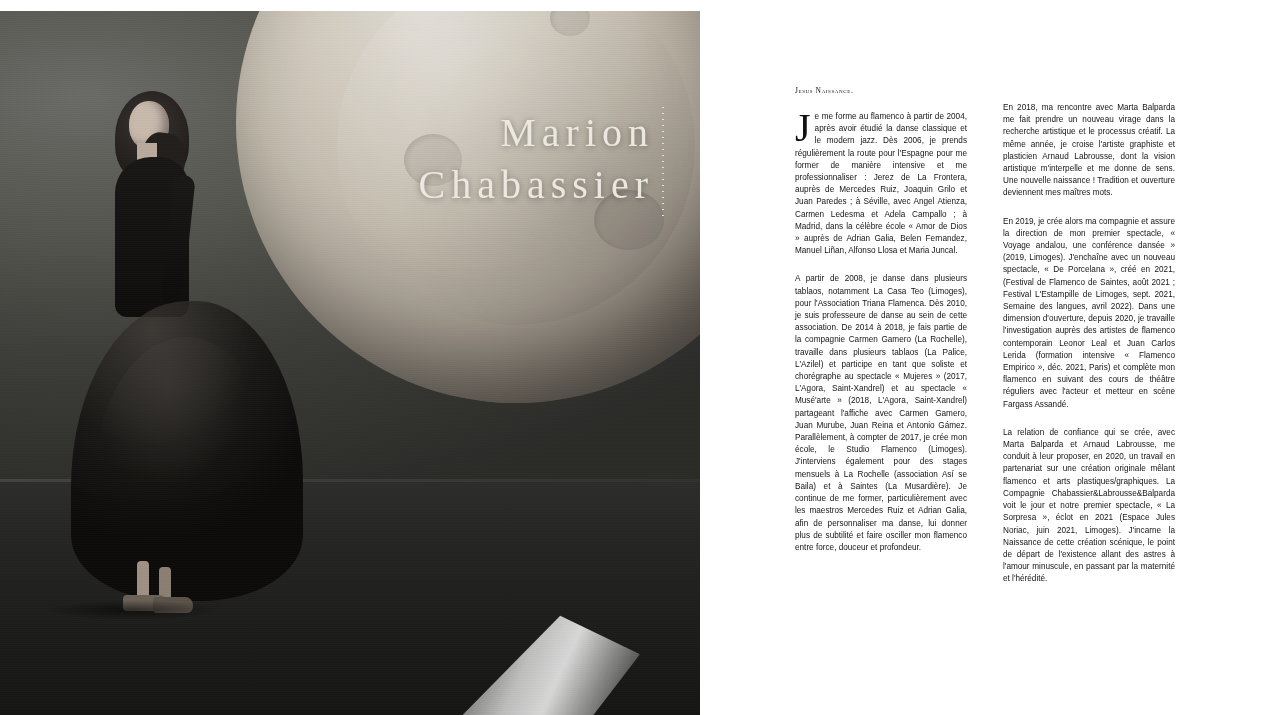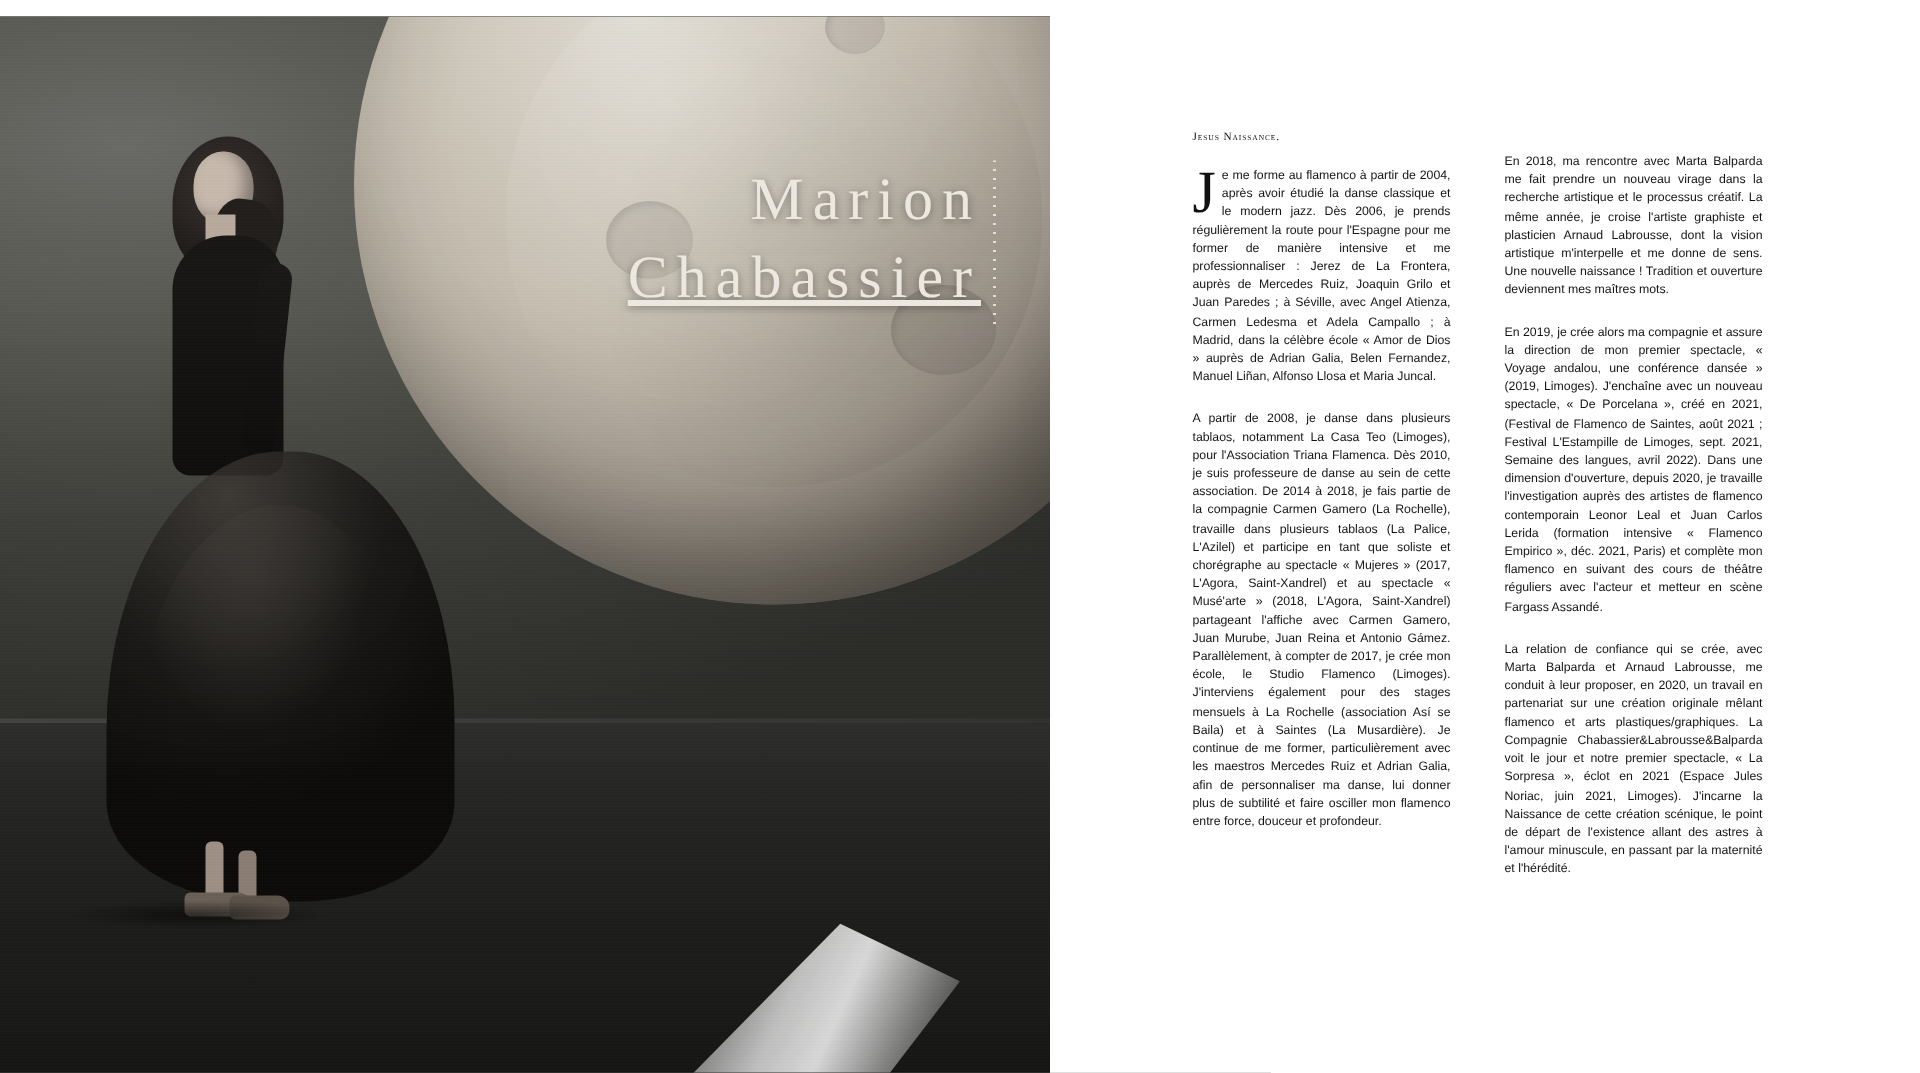--- a/index.html
+++ b/index.html
@@ -157,21 +157,21 @@
     right: 46px;
     top: 96px;
     text-align: right;
     color: #ece7df;
     font-family: "Liberation Serif", serif;
     letter-spacing: 6px;
     line-height: 1.30;
     text-shadow: 0 1px 6px rgba(0,0,0,.35);
   }
   .photo-title .l1 { font-size: 40px; display:block; }
-  .photo-title .l2 { font-size: 40px; display:block;text-decoration:underline; }
+  .photo-title .l2 { font-size: 40px; display:block; }
   .title-rule {
     position: absolute;
     right: 36px;
     top: 96px;
     width: 2px;
     height: 110px;
     background: repeating-linear-gradient(180deg, #ece7df 0 1px, rgba(255,255,255,0) 1px 6px);
     opacity: .9;
   }
 

